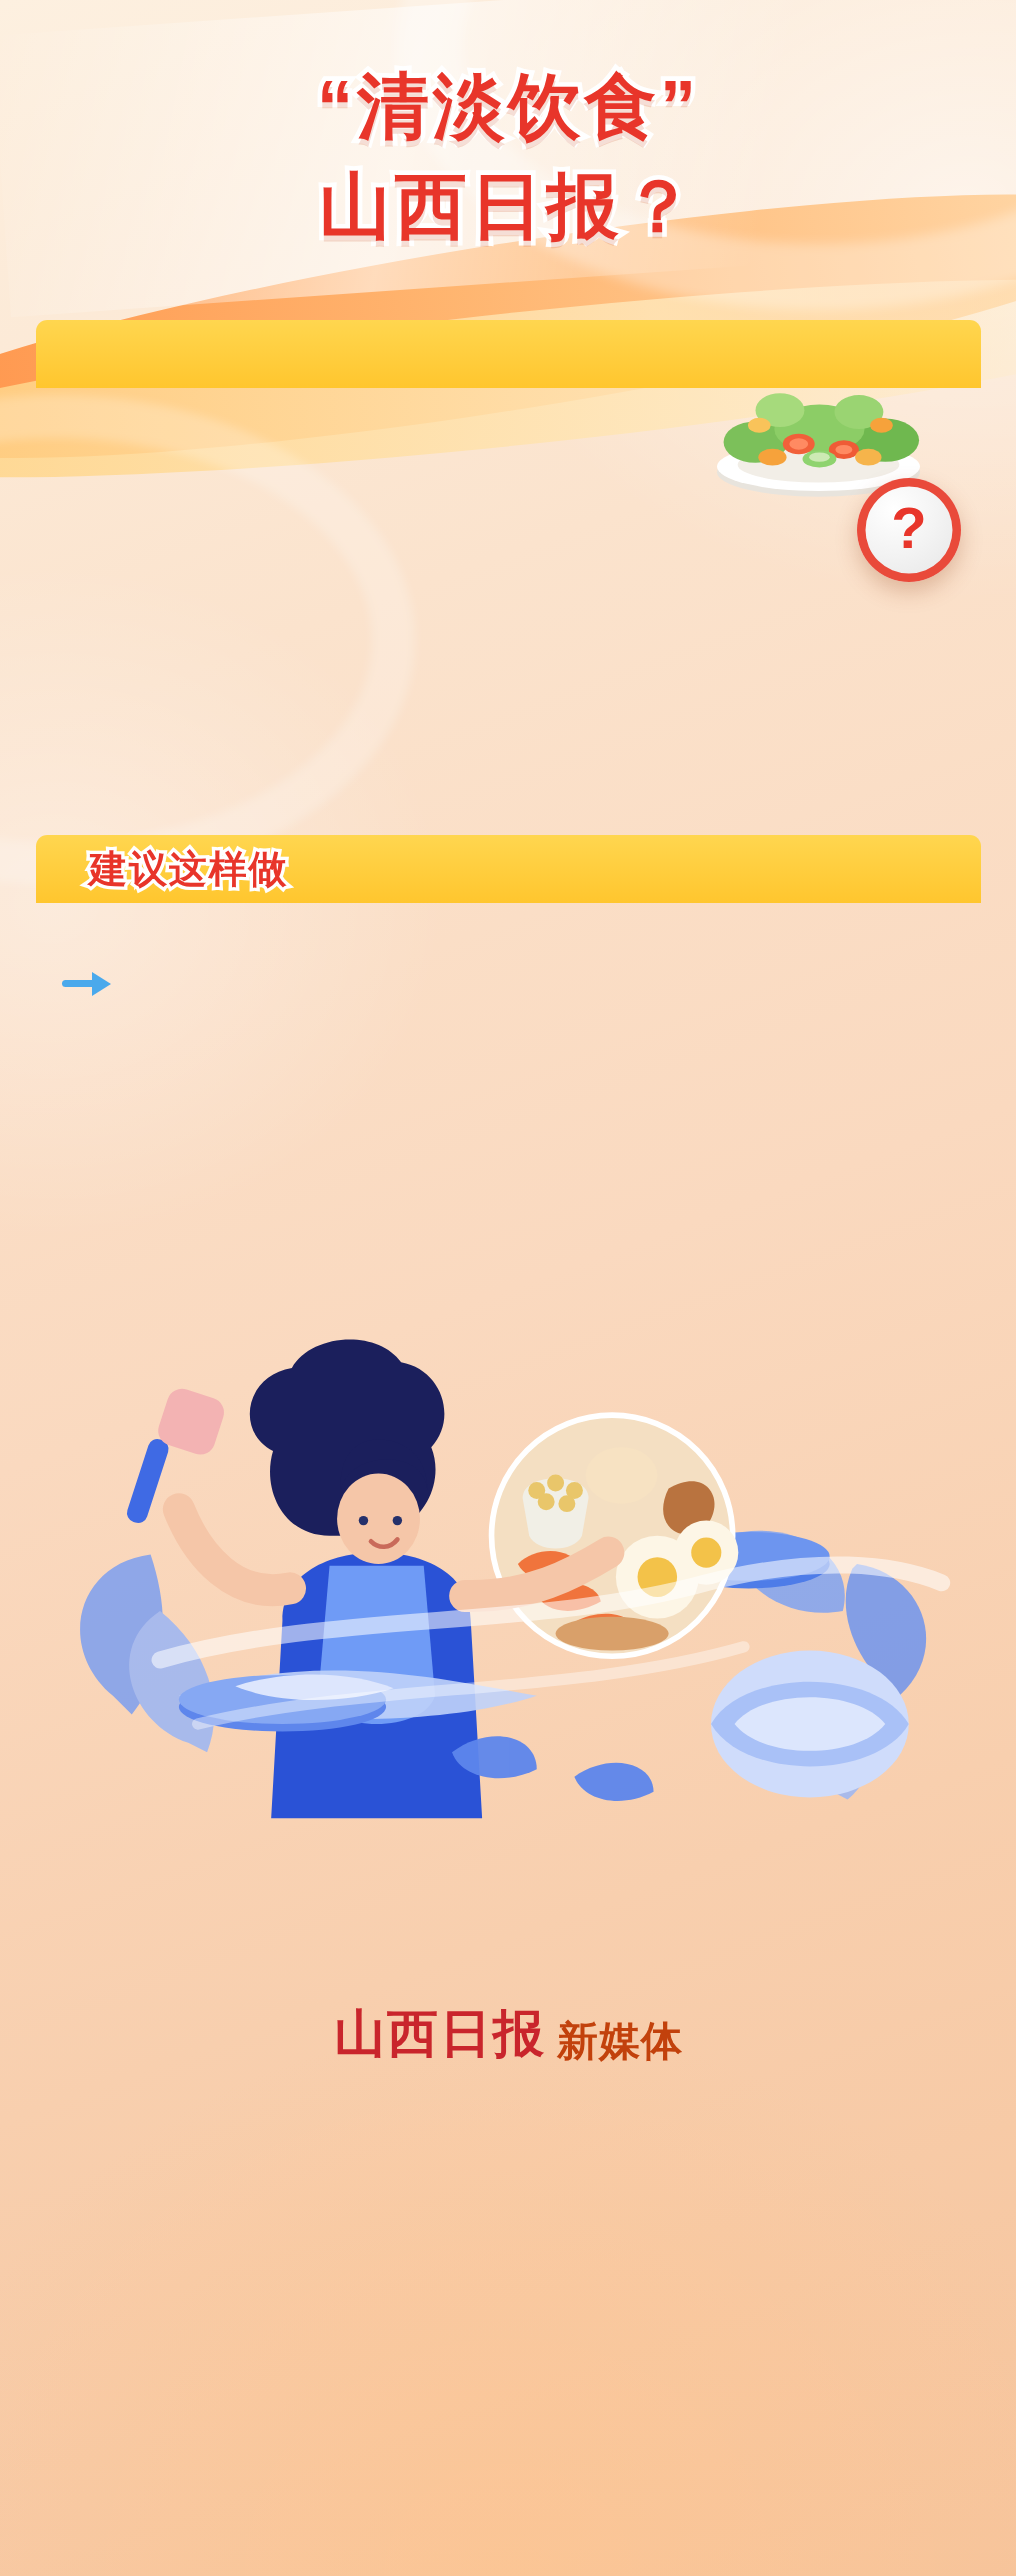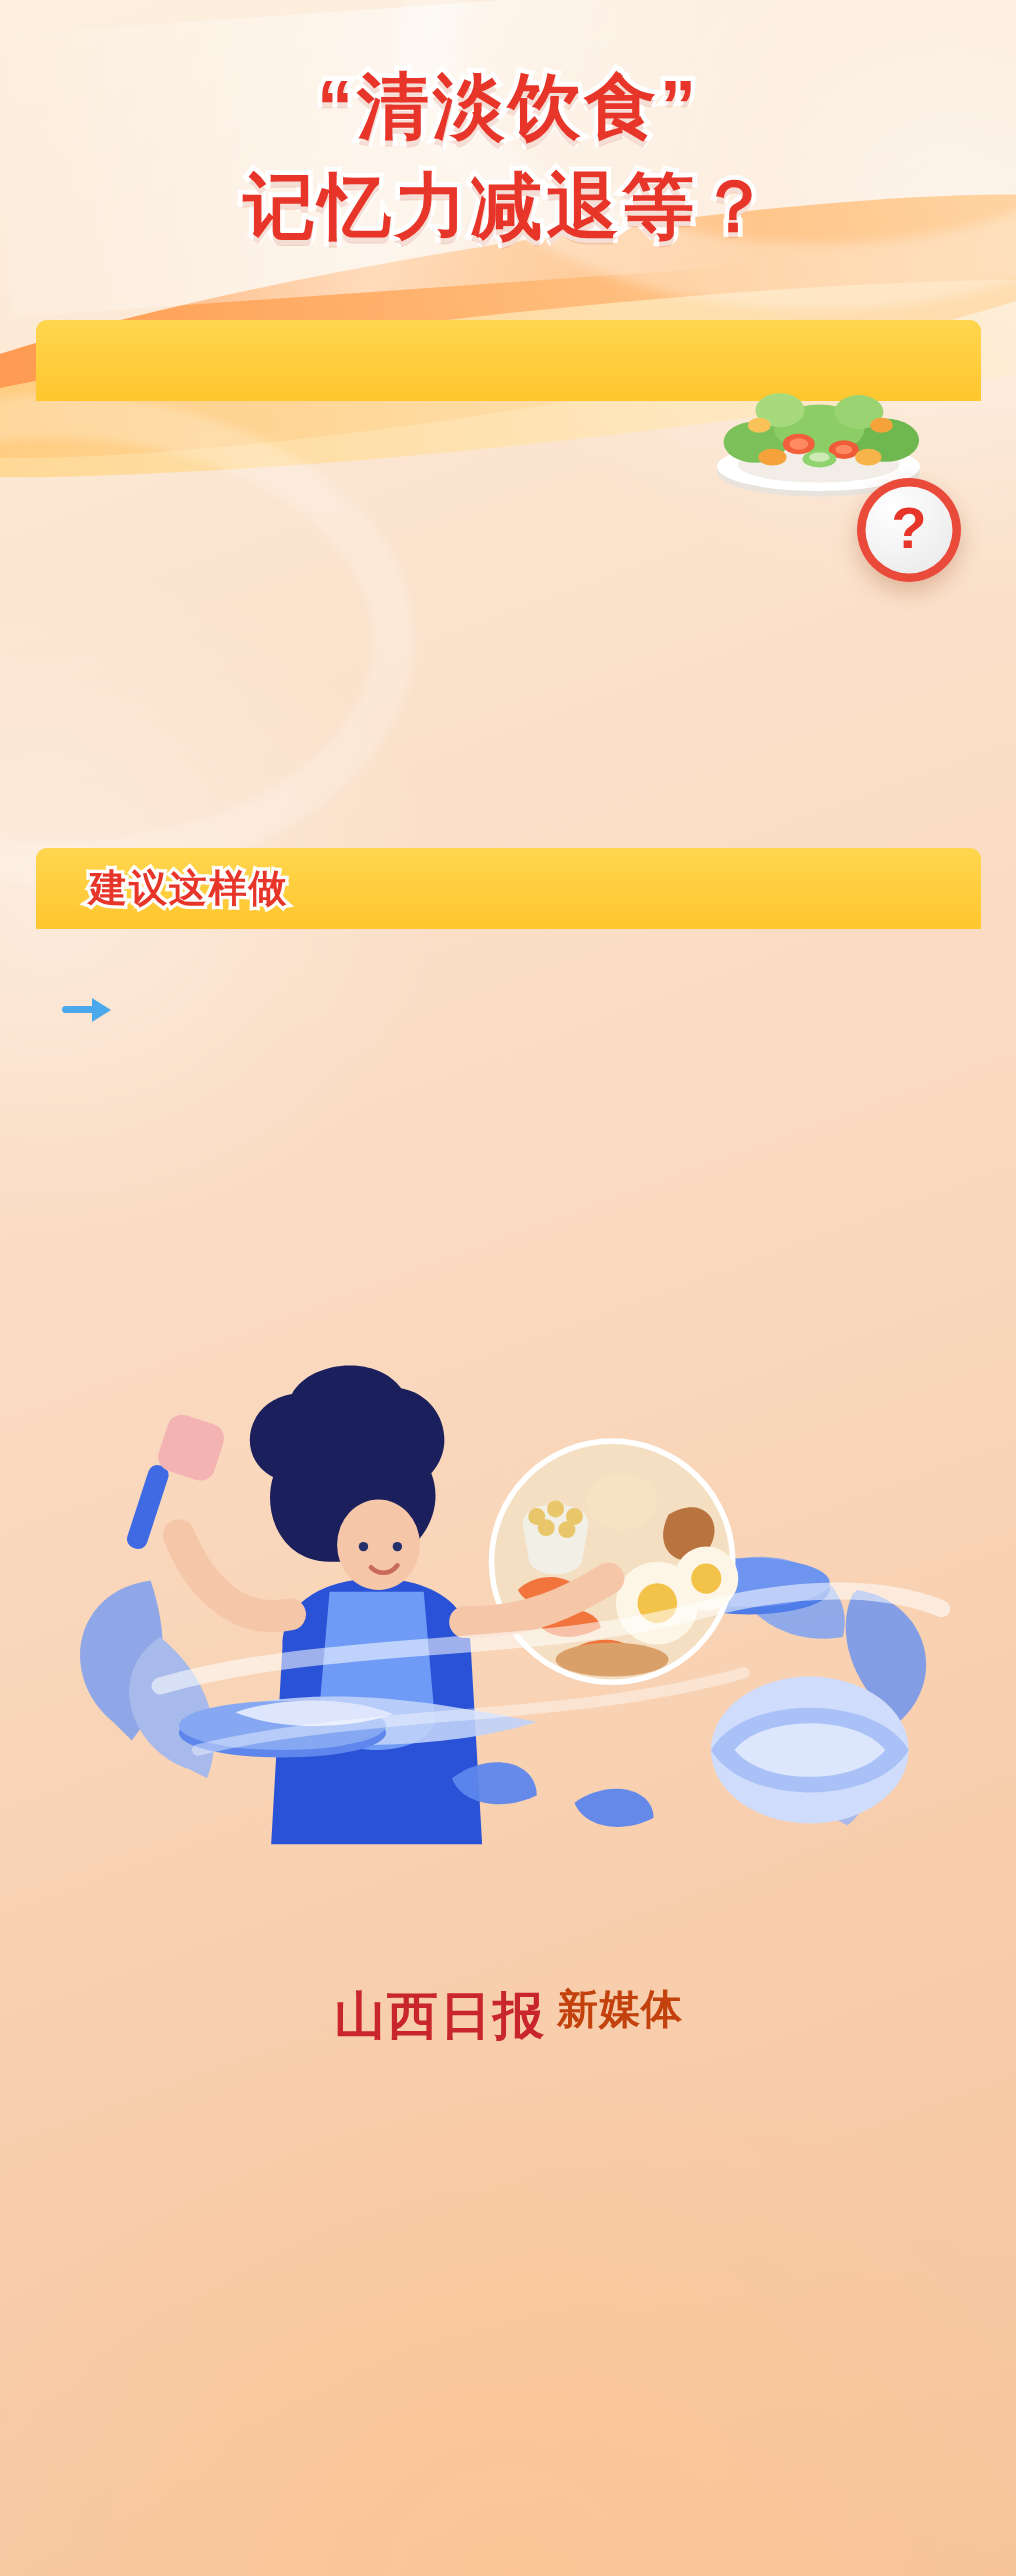--- a/index.html
+++ b/index.html
@@ -104,21 +104,21 @@
     display: flex; align-items: center; justify-content: center;
   }
   .q-badge span {
     font-size: 58px; font-weight: bold; color: #e8352a;
     line-height: 1; margin-top: -3.8px;
   }
   .card-tab {
     position: relative;
     z-index: 5;
     margin: 0 36px;
-    height: 81px;
+    height: 68px;
     border-radius: 11.3px 11.3px 0 0;
     background: linear-gradient(180deg, #ffd64f 0%, #ffc62e 100%);
     display: flex;
     align-items: center;
     padding-left: 53px;
   }
   .card-tab-label {
     font-size: 38px;
     font-weight: bold;
     color: #e8352a;
@@ -186,21 +186,21 @@
     overflow: hidden;
   }
 
   
   .footer {
     position: relative;
     z-index: 5;
     margin-top: 51px;
     height: 113px;
     display: flex;
-    align-items: flex-start;
+    align-items: flex-end;
     justify-content: center;
     gap: 11.3px;
   }
   .footer-mark {
     font-size: 51px;
     font-weight: bold;
     color: #c9252c;
     letter-spacing: 1.9px;
     font-family: "Liberation Serif", serif;
   }
@@ -216,21 +216,21 @@
 
 <div class="bg"></div>
 <div class="bg-swoosh swoosh-a"></div>
 <div class="bg-swoosh swoosh-b"></div>
 <div class="bg-swoosh swoosh-c"></div>
 <div class="glow-ring"></div>
 <div class="glow-ring2"></div>
 
 <div class="header">
   <div class="title-line title-1">“清淡饮食”</div>
-  <div class="title-line title-2">记忆力减退等？</div>
+  <div class="title-line title-2">山西日报？</div>
 </div>
 
 <div class="salad-wrap">
   <svg viewBox="0 0 250 190" width="235" height="179">
     <ellipse cx="125" cy="150" rx="108" ry="26" fill="#e8e4dd"></ellipse>
     <ellipse cx="125" cy="144" rx="108" ry="26" fill="#ffffff"></ellipse>
     <ellipse cx="125" cy="142" rx="86" ry="19" fill="#f2eee7"></ellipse>
     <g fill="#6ab04c">
       <ellipse cx="58" cy="118" rx="34" ry="22" fill="#7cc05a"></ellipse>
       <ellipse cx="196" cy="116" rx="36" ry="23" fill="#6fb84f"></ellipse>

